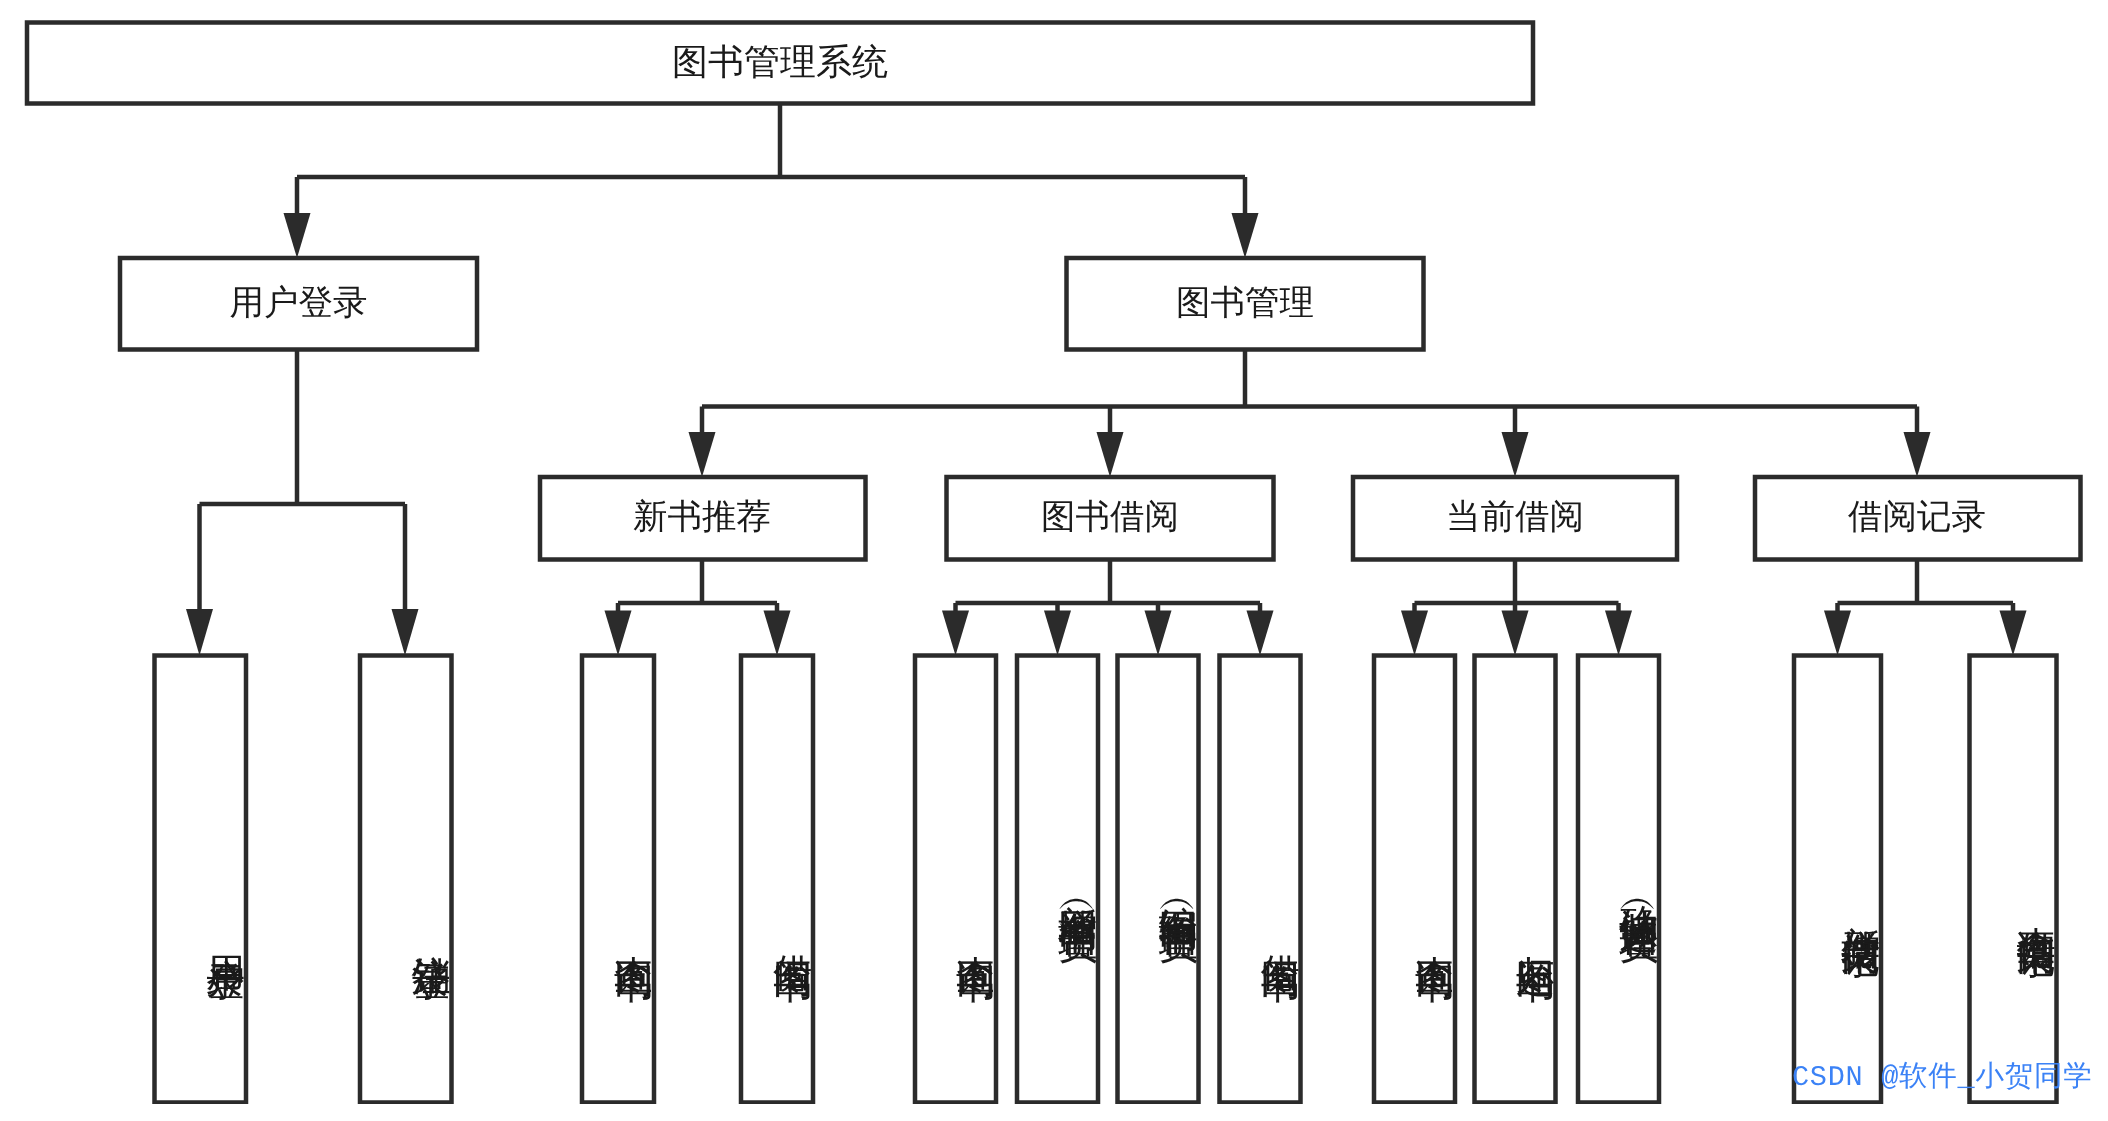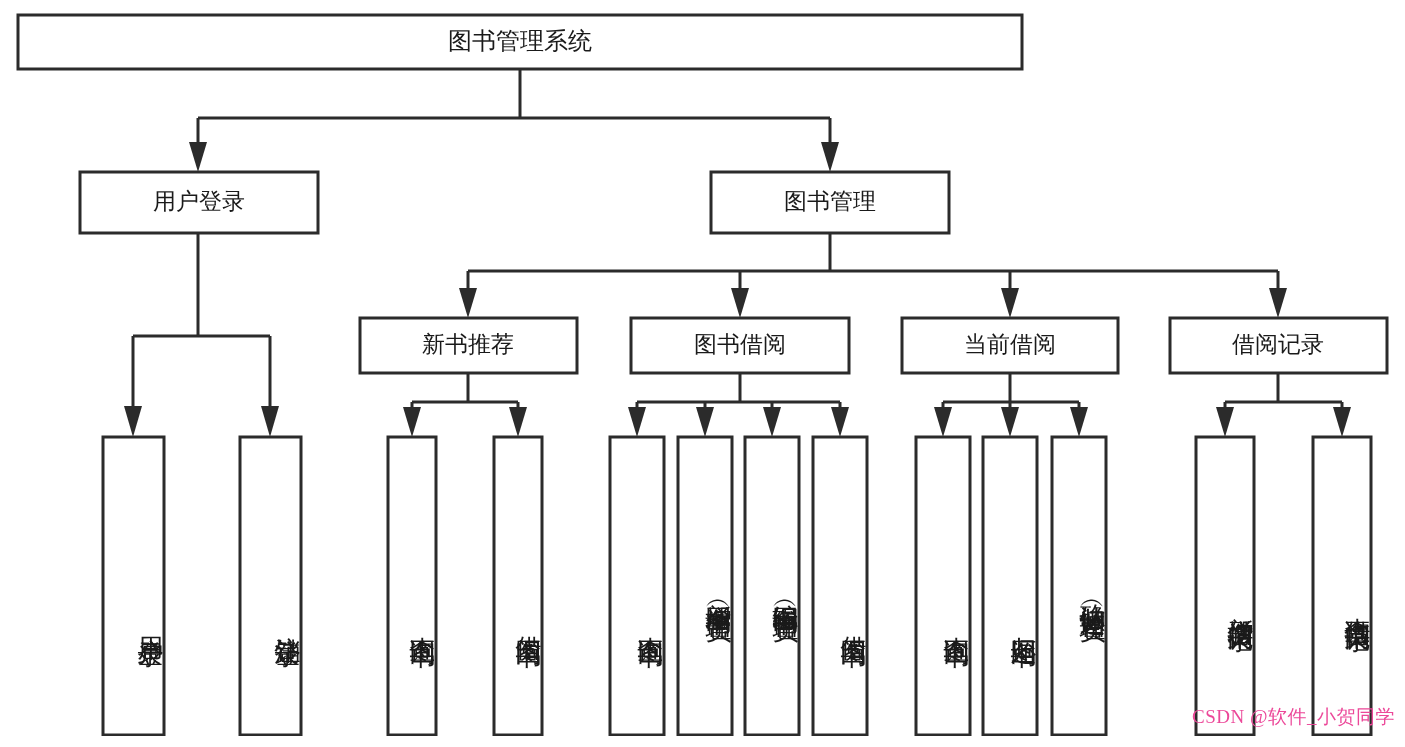--- a/index.html
+++ b/index.html
@@ -62,23 +62,23 @@
     display: flex;
     align-items: flex-start;
     justify-content: center;
     white-space: nowrap;
     pointer-events: none;
   }
   .watermark {
     position: absolute;
     right: 10px;
     bottom: 6px;
-    font-family: Liberation Serif, serif;
+    font-family: Liberation Mono, monospace;
     font-size: 19px;
-    color: #ec4899;
+    color: #3b82f6;
     white-space: nowrap;
     letter-spacing: 0.5px;
   }
 </style>
 </head>
 <body>
 
 <div id="stage">
 
   <svg id="diagram" viewBox="0 0 1405 747">

